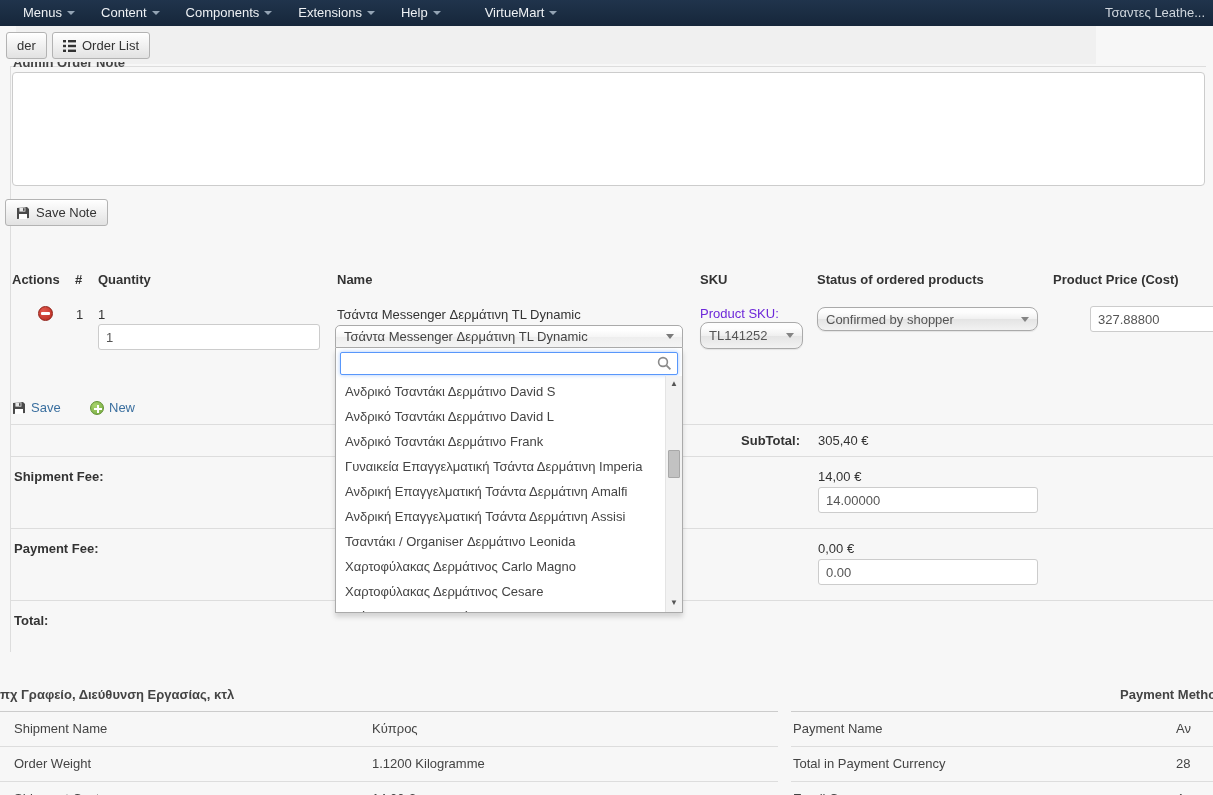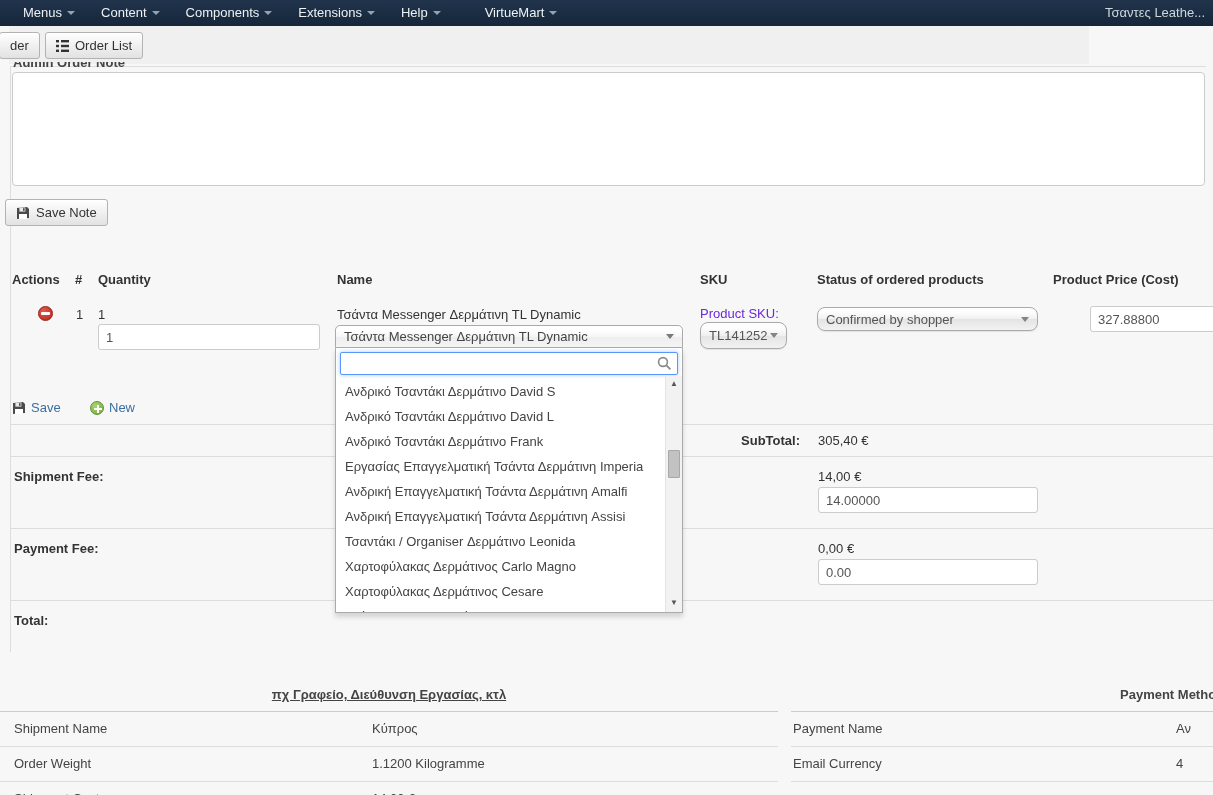--- a/index.html
+++ b/index.html
@@ -10,21 +10,21 @@
     font-size:13px; color:#333;
   }
   
   .navbar { position:absolute; left:0; top:0; width:1213px; height:26px;
     background:linear-gradient(#20344c,#16263a); display:flex; align-items:center; padding-left:10px; }
   .nav-item { color:#eef1f4; font-size:13px; padding:0 13px; height:26px; line-height:26px; cursor:pointer; display:inline-flex; align-items:center; gap:5px; }
   .nav-item.vm { margin-left:18px; }
   .caret { width:0; height:0; border-left:4px solid transparent; border-right:4px solid transparent; border-top:4px solid #93a3b4; display:inline-block; }
   .nav-site { position:absolute; right:8px; top:0; height:26px; line-height:26px; color:#cfd6dd; }
   
-  .toolbar { position:absolute; left:9px; top:26px; width:1080px; height:38px; background:#f0f0f0; }
+  .toolbar { position:absolute; left:16px; top:26px; width:1080px; height:38px; background:#f0f0f0; }
   .btn { position:absolute; display:inline-flex; align-items:center; gap:6px; height:27px; padding:0 10px;
     background:linear-gradient(#ffffff,#e2e2e2); border:1px solid #b3b3b3; border-radius:3px;
     color:#333; font-size:13px; cursor:pointer; box-shadow:inset 0 1px 0 rgba(255,255,255,.7); }
   
   .fieldset-border { position:absolute; left:10px; top:66px; width:1196px; height:586px;
     border-left:1px solid #ddd; border-top:1px solid #ddd; pointer-events:none; }
   .legend-clip { position:absolute; left:13px; top:62px; height:9px; overflow:hidden; background:transparent; }
   .legend-clip span { display:block; margin-top:-7px; font-weight:bold; color:#444; font-size:13px; }
   textarea.note { position:absolute; left:12px; top:72px; width:1193px; height:114px;
     border:1px solid #ccc; border-radius:4px; background:#fff; resize:none; font-family:"Liberation Sans",sans-serif; font-size:13px; padding:4px; color:#444; }
@@ -166,37 +166,37 @@
       <input value="" style="">
       <svg class="mag" width="15" height="15" viewBox="0 0 15 15">
         <circle cx="6" cy="6" r="4.4" fill="none" stroke="#8a8a8a" stroke-width="1.6"></circle>
         <line x1="9.4" y1="9.4" x2="13.4" y2="13.4" stroke="#8a8a8a" stroke-width="1.8"></line>
       </svg>
     </div>
     <div class="chosen-results">
       <div class="chosen-option">Ανδρικό Τσαντάκι Δερμάτινο David S</div>
       <div class="chosen-option">Ανδρικό Τσαντάκι Δερμάτινο David L</div>
       <div class="chosen-option">Ανδρικό Τσαντάκι Δερμάτινο Frank</div>
-      <div class="chosen-option">Εργασίας Επαγγελματική Τσάντα Δερμάτινη Imperia</div>
+      <div class="chosen-option">Γυναικεία Επαγγελματική Τσάντα Δερμάτινη Imperia</div>
       <div class="chosen-option">Ανδρική Επαγγελματική Τσάντα Δερμάτινη Amalfi</div>
       <div class="chosen-option">Ανδρική Επαγγελματική Τσάντα Δερμάτινη Assisi</div>
       <div class="chosen-option">Τσαντάκι / Organiser Δερμάτινο Leonida</div>
       <div class="chosen-option">Χαρτοφύλακας Δερμάτινος Carlo Magno</div>
       <div class="chosen-option">Χαρτοφύλακας Δερμάτινος Cesare</div>
       <div class="chosen-option">Τσάντα Laptop Δερμάτινη Milano</div>
     </div>
     <div class="sbar">
       <div class="sb-up">▲</div>
       <div class="sb-thumb"></div>
       <div class="sb-dn">▼</div>
     </div>
   </div>
 
   <span class="txt" style="left:700px; top:306px; color:#6d28d9;">Product SKU:</span>
-  <div class="sel" style="left:700px; top:322px; width:87px; height:27px;align-items:center;">
+  <div class="sel" style="left:700px; top:322px; width:103px; height:27px;align-items:center;">
     <span>TL141252</span>
     <span class="arrow"></span>
   </div>
 
   <div class="sel" style="left:817px; top:307px; width:221px; height:24px;">
     <span>Confirmed by shopper</span>
     <span class="arrow"></span>
   </div>
 
   <input class="inp" style="left: 1090px; top: 306px; width: 220px;" value="327.88800">
@@ -226,21 +226,21 @@
 
   <div class="divider" style="top:528px;"></div>
   <span class="txt bold" style="left:14px; top:541px;">Payment Fee:</span>
   <span class="txt" style="left:818px; top:541px;">0,00 €</span>
   <input class="inp" style="left: 818px; top: 559px; width: 220px;" value="0.00">
 
   <div class="divider" style="top:600px;"></div>
   <span class="txt bold" style="left:14px; top:613px;">Total:</span>
 
   <div class="btable" style="left:0; width:778px;">
-    <div class="bhead" style="text-align:center;text-decoration:underline;">πχ Γραφείο, Διεύθυνση Εργασίας, κτλ</div>
+    <div class="bhead" style="text-align:left;">πχ Γραφείο, Διεύθυνση Εργασίας, κτλ</div>
     <div class="brow">
       <span style="padding-left:14px;">Shipment Name</span>
       <span class="bval" style="left:372px;">Κύπρος</span>
     </div>
     <div class="brow">
       <span style="padding-left:14px;">Order Weight</span>
       <span class="bval" style="left:372px;">1.1200 Kilogramme</span>
     </div>
     <div class="brow">
       <span style="padding-left:14px;">Shipment Cost</span>
@@ -248,18 +248,22 @@
     </div>
   </div>
 
   <div class="btable" style="left:791px; width:422px;">
     <div class="bhead" style="padding-left:329px; white-space:nowrap;">Payment Metho</div>
     <div class="brow">
       <span style="padding-left:2px;">Payment Name</span>
       <span class="bval" style="left:385px;">Αν</span>
     </div>
     <div class="brow">
+      <span style="padding-left:2px;">Total in Payment Currency</span>
+      <span class="bval" style="left:385px;">28</span>
+    </div>
+    <div class="brow">
       <span style="padding-left:2px;">Email Currency</span>
       <span class="bval" style="left:385px;">4</span>
     </div>
   </div>
 
 </div>
 
 </body></html>

